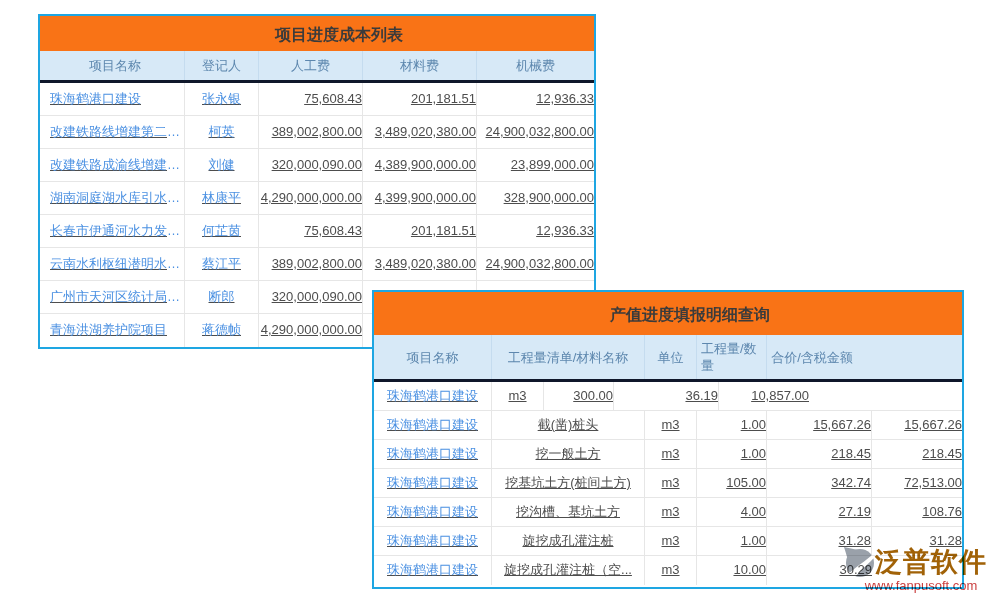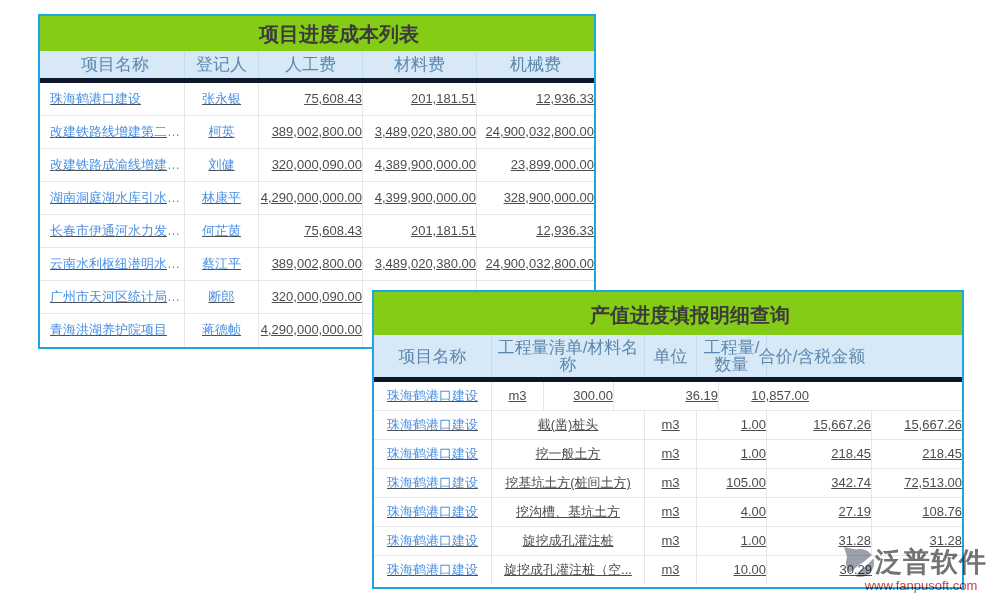--- a/index.html
+++ b/index.html
@@ -6,32 +6,32 @@
   .stage{
     position:relative;width:1000px;height:600px;background:#ffffff;overflow:hidden;
     font-family:"Liberation Sans","DejaVu Sans",sans-serif;color:#4d4d4d;
   }
   .panel{
     position:absolute;background:#ffffff;border:2px solid #1ea6e2;box-sizing:border-box;
   }
   #cost-panel{left:38px;top:14px;width:558px;height:335px;z-index:1;}
   #detail-panel{left:372px;top:290px;width:592px;height:299px;z-index:2;}
   .ptitle{
-    text-align:center;font-weight:bold;font-size:20px;color:#3b3b3b;background:#84cc16;padding-left:44px;
+    text-align:center;font-weight:bold;font-size:16px;color:#3b3b3b;background:#f97316;padding-left:44px;
   }
   #cost-panel .ptitle{height:35px;line-height:37px;}
   #detail-panel .ptitle{height:43px;line-height:46px;}
   .thead{
-    display:flex;background:#d7e9f7;color:#5d87ae;font-size:17px;
-    border-bottom:5px solid #0f172a;box-sizing:border-box;
+    display:flex;background:#d7e9f7;color:#5d87ae;font-size:13px;
+    border-bottom:3px solid #0f172a;box-sizing:border-box;
   }
   #cost-panel .thead{height:32px;}
   #detail-panel .thead{height:47px;}
   .hcell{
-    display:flex;align-items:center;justify-content:center;text-align:center;
+    display:flex;align-items:center;justify-content:center;text-align:left;
     box-sizing:border-box;border-right:1px solid #c5dcef;padding:0 4px;line-height:17px;
   }
   .thead .hcell:last-child{border-right:none;}
   .tbody{display:block;text-decoration:underline;}
   .trow{display:flex;box-sizing:border-box;border-bottom:1px solid #e6e6e6;background:#ffffff;}
   .tbody .trow:last-child{border-bottom:none;}
   #cost-panel .trow{height:33px;}
   #detail-panel .trow{height:29px;}
   .cell{
     box-sizing:border-box;border-right:1px solid #e6e6e6;overflow:hidden;
@@ -58,21 +58,21 @@
   .d6{width:90px;}
   .d6h{white-space:nowrap;padding:0 2px;}
   
   .watermark{
     position:absolute;left:843px;top:544px;width:156px;z-index:5;
     mix-blend-mode:multiply;pointer-events:auto;
   }
   .wm-top{display:flex;align-items:center;height:36px;}
   .wm-logo{width:32px;height:32px;flex:none;display:inline-block;}
   .wm-brand{
-    font-size:27px;font-weight:bold;color:#737373;letter-spacing:1px;line-height:32px;
+    font-size:27px;font-weight:bold;color:#a16207;letter-spacing:1px;line-height:32px;
     white-space:nowrap;
   }
   .wm-url{
     font-size:13px;color:#cb4141;text-align:center;line-height:14px;margin-top:-1px;
     white-space:nowrap;
   }
 </style>
 </head>
 <body>
 

